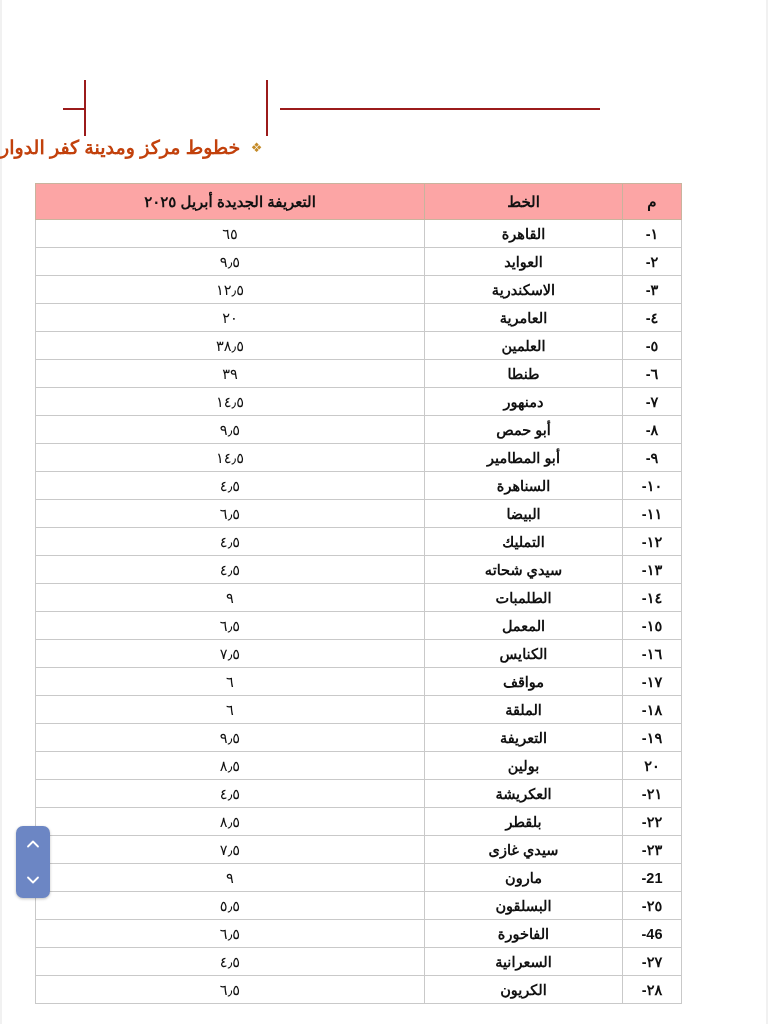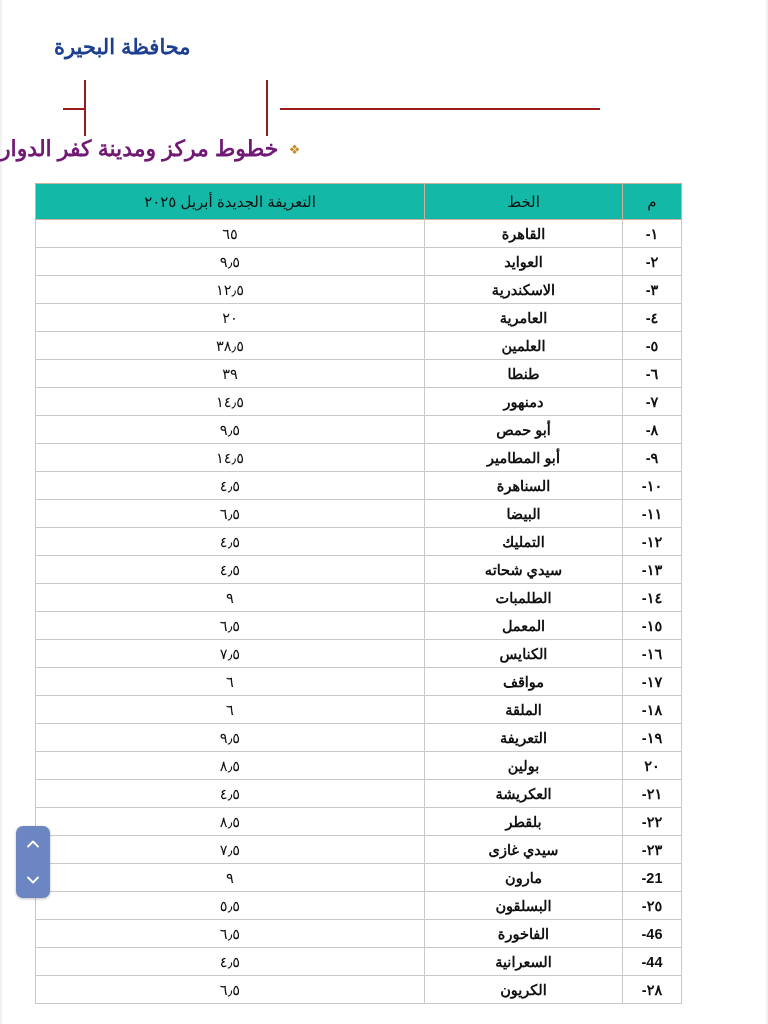--- a/index.html
+++ b/index.html
@@ -83,22 +83,22 @@
     direction: rtl;
   }
   .section-heading .bullet {
     color: #c58c2a;
     font-size: 13px;
     vertical-align: 2px;
     margin-left: 6px;
   }
   .section-heading .htext {
     font-weight: bold;
-    font-size: 22px;
-    color: #701a75;
+    font-size: 19px;
+    color: #c2410c;
   }
 
   
   .table-wrap {
     position: absolute;
     top: 183px;
     right: 86px;
     width: 637px;
   }
   table.fares {
@@ -108,22 +108,22 @@
     table-layout: fixed;
   }
   table.fares th, table.fares td {
     border: 1px solid #c9c9c9;
     text-align: center;
     vertical-align: middle;
     font-size: 14.5px;
     color: #111;
   }
   table.fares thead th {
-    background: #14b8a6;
-    font-weight: normal;
+    background: #fca5a5;
+    font-weight: bold;
     height: 33px;
     font-size: 15px;
     border-color: #c9b39d;
   }
   table.fares tbody td {
     height: 27px;
     padding: 0;
   }
   .col-num   { width: 56px; }
   .col-line  { width: 195px; font-weight: bold; }
@@ -174,21 +174,20 @@
 
 
   <div class="header-rule-wrap">
     <div class="hline long"></div>
     <div class="hline short"></div>
     <div class="vbar right-bar"></div>
     <div class="vbar left-bar"></div>
   </div>
 
   <div class="title-block">
-    <div class="title-line1">محافظة البحيرة</div>
   </div>
 </div>
 
 <div class="section-heading">
   <span class="bullet">❖</span>
   <span class="htext">خطوط مركز ومدينة كفر الدوار</span>
 </div>
 
 <div class="table-wrap">
   <table class="fares">
@@ -324,21 +323,21 @@
           <td class="col-num">٢٥-</td>
           <td class="col-line">البسلقون</td>
           <td class="col-fare">٥٫٥</td>
         </tr>
         <tr>
           <td class="col-num">46-</td>
           <td class="col-line">الفاخورة</td>
           <td class="col-fare">٦٫٥</td>
         </tr>
         <tr>
-          <td class="col-num">44-</td>
+          <td class="col-num">٢٧-</td>
           <td class="col-line">السعرانية</td>
           <td class="col-fare">٤٫٥</td>
         </tr>
         <tr>
           <td class="col-num">٢٨-</td>
           <td class="col-line">الكريون</td>
           <td class="col-fare">٦٫٥</td>
         </tr>
       </tbody>
   </table>

